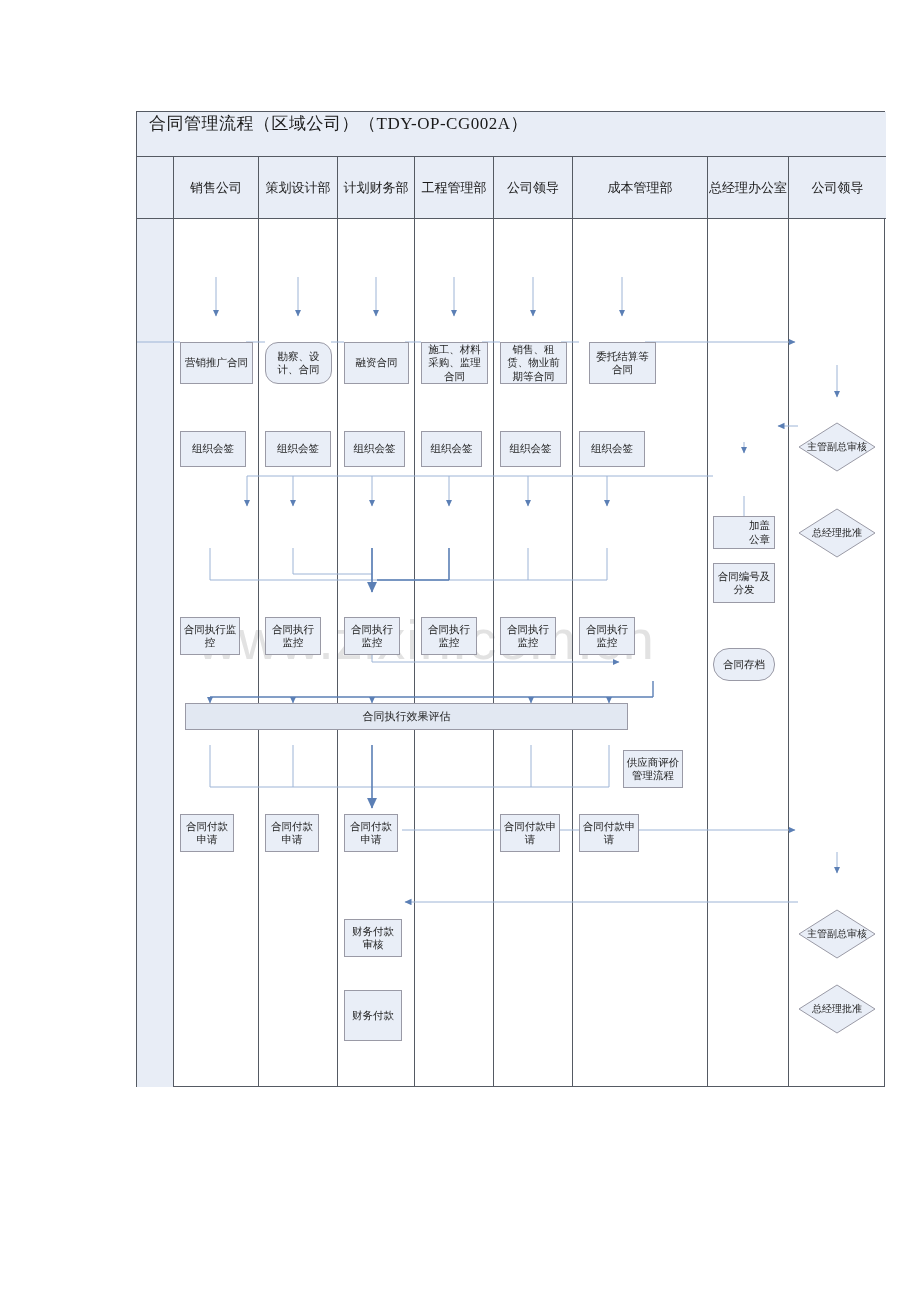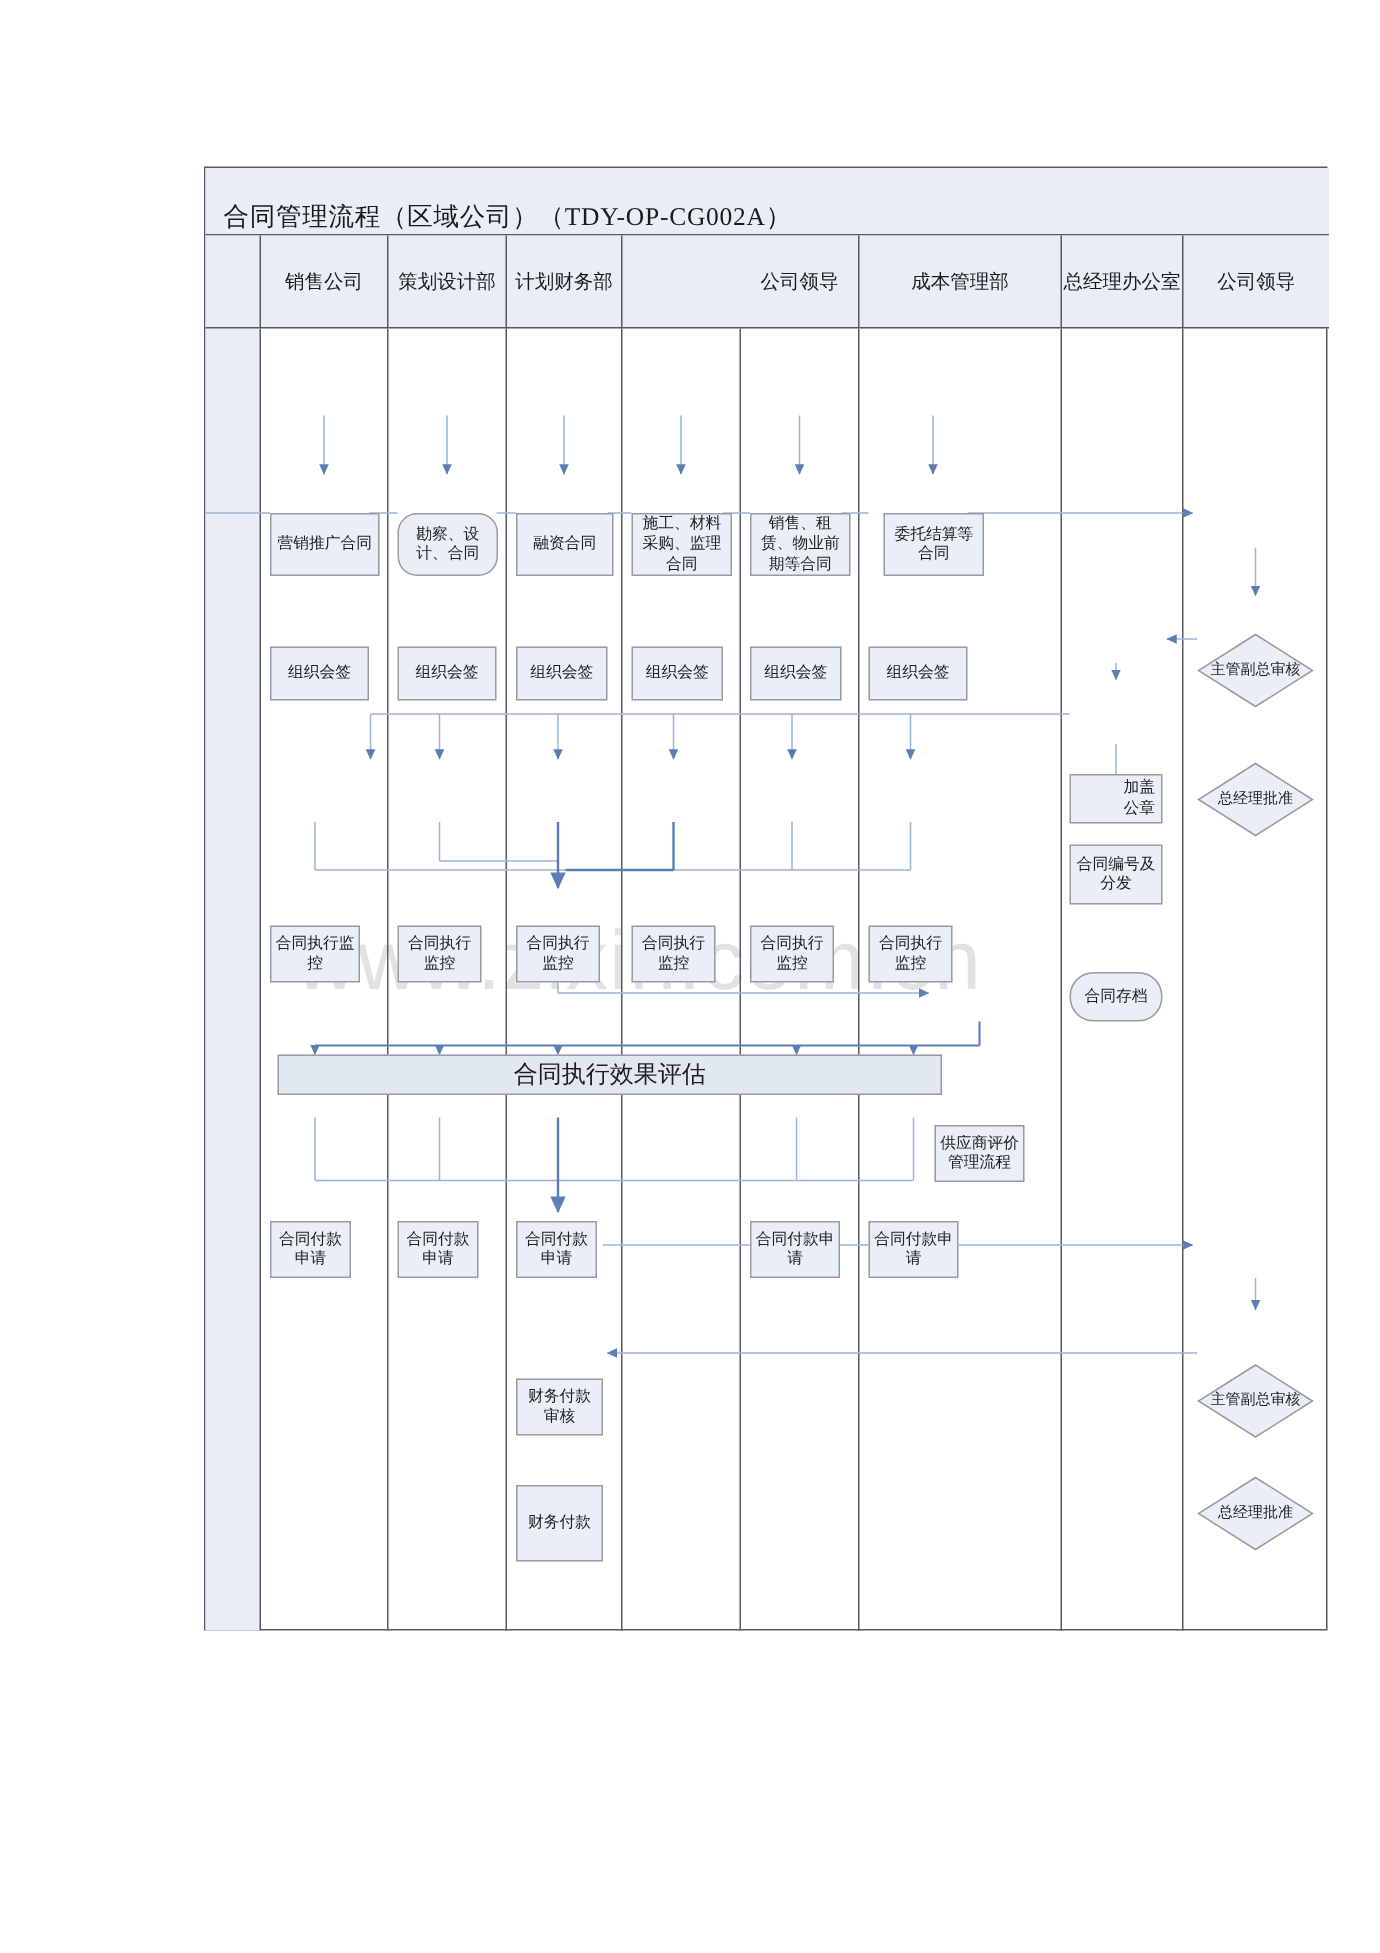--- a/index.html
+++ b/index.html
@@ -16,21 +16,21 @@
     left:136px; top:111px;
     width:749px; height:976px;
     border:1px solid #555a63;
     background:#ffffff;
   }
   
   #titlebar {
     position:absolute; left:0; top:0; width:749px; height:45px;
     background:#e8edf6;
     border-bottom:1px solid #555a63;
-    display:flex; align-items:flex-end;
+    display:flex; align-items:flex-start;
   }
   #titlebar .t {
     font-size:17px; color:#1a1a1a; padding-left:12px; letter-spacing:0.5px;
     white-space:nowrap;
   }
   
   #headerrow {
     position:absolute; left:0; top:45px; width:749px; height:62px;
     background:#e8edf6;
     border-bottom:1px solid #555a63;
@@ -58,21 +58,21 @@
     text-align:center;
     font-size:10.5px; line-height:1.25;
     color:#1d1d1d;
     padding:1px 2px;
   }
   .bar {
     position:absolute;
     background:#e2e8f2;
     border:1px solid #9a9aa6;
     display:flex; align-items:center; justify-content:center;
-    font-size:16px; color:#1d1d1d;
+    font-size:11px; color:#1d1d1d;
   }
   .diamond {
     position:absolute;
   }
   .diamond svg { display:block; }
   .diamond .dtxt {
     position:absolute; left:0; top:0; width:100%; height:100%;
     display:flex; align-items:center; justify-content:center;
     text-align:center; font-size:10px; line-height:1.25; color:#1d1d1d;
   }
@@ -211,20 +211,21 @@
 
   <div id="titlebar">
     <span class="t">合同管理流程（区域公司）（TDY-OP-CG002A）</span>
   </div>
 
   <div id="headerrow">
       <div class="hc" style="left: 0px; width: 37px;"></div>
       <div class="hc" style="left: 37px; width: 85px;">销售公司</div>
       <div class="hc" style="left: 122px; width: 79px;">策划设计部</div>
       <div class="hc" style="left: 201px; width: 77px;">计划财务部</div>
+      <div class="hc" style="left: 278px; width: 79px;">工程管理部</div>
       <div class="hc" style="left: 357px; width: 79px;">公司领导</div>
       <div class="hc" style="left: 436px; width: 135px;">成本管理部</div>
       <div class="hc" style="left: 571px; width: 81px;">总经理办公室</div>
       <div class="hc" style="left: 652px; width: 97px; border-right: none;">公司领导</div>
     </div>
 
   <div id="nodes" class="above">
       <div class="node" style="left: 43px; top: 230px; width: 73px; height: 42px;">营销推广合同</div>
       <div class="node" style="left: 128px; top: 230px; width: 67px; height: 42px; border-radius: 13px;">勘察、设计、合同</div>
       <div class="node" style="left: 207px; top: 230px; width: 65px; height: 42px;">融资合同</div>

